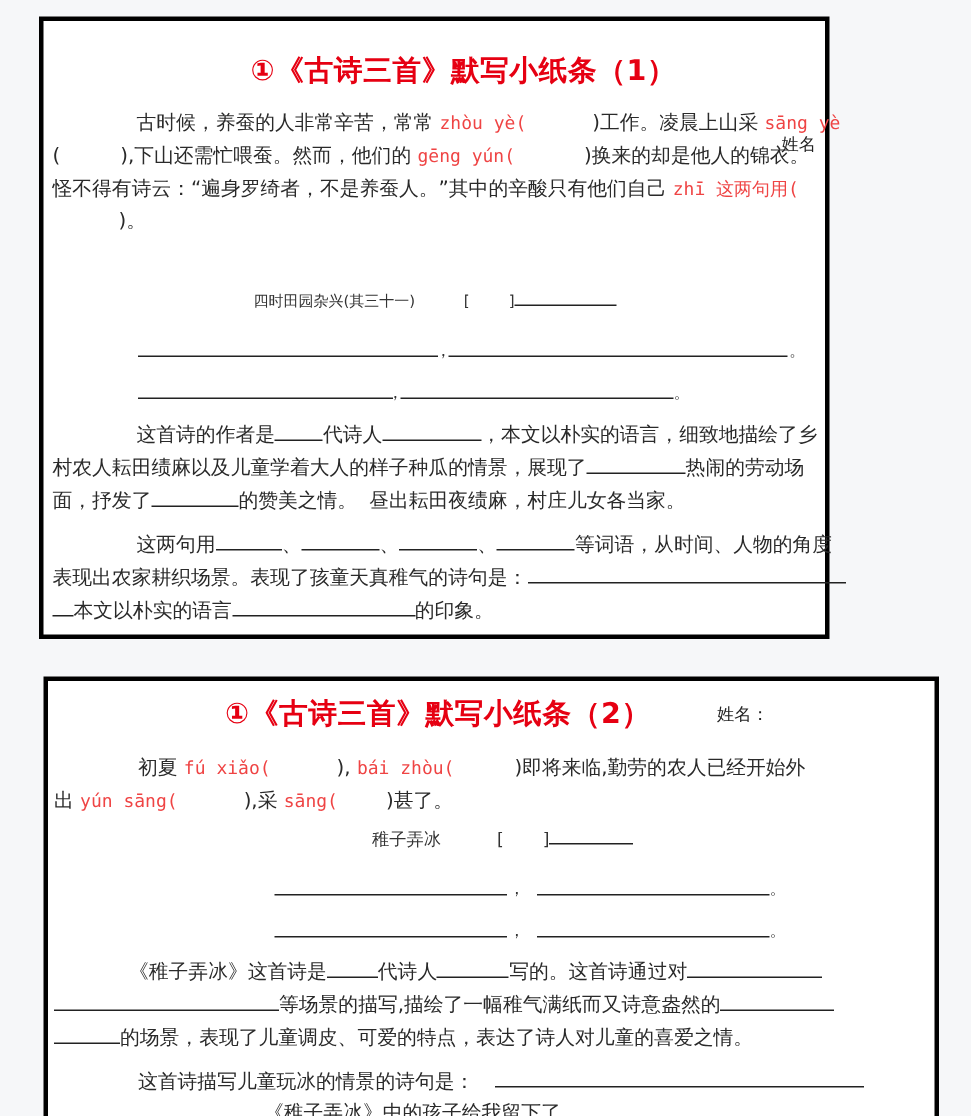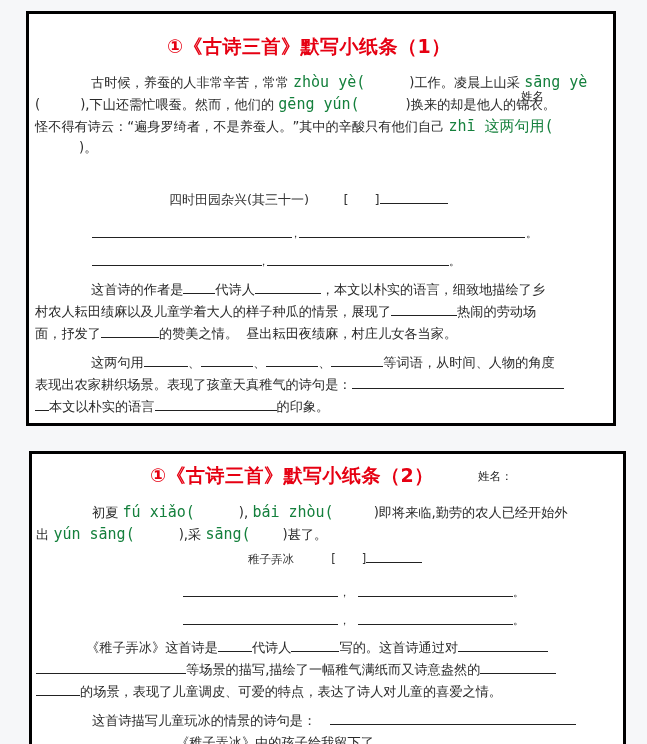--- a/index.html
+++ b/index.html
@@ -9,21 +9,21 @@
     font-family: "DejaVu Sans", "Liberation Sans", sans-serif;
     color: #222;
     position: relative;
   }
   .card {
     position: absolute;
     background: #fff;
     border: 3px solid #000;
     box-sizing: border-box;
   }
-  #card1 { left: 26px; top: 11px; width: 590px; height: 415px; }
+  #card1 { left: 26px; top: 11px; width: 527px; height: 415px; }
   #card2 { left: 29px; top: 451px; width: 597px; height: 310px; }
   .title {
     position: absolute;
     color: #e60012;
     font-weight: bold;
     font-size: 19px;
     letter-spacing: 0.5px;
     white-space: nowrap;
   }
   .name-label {
@@ -32,40 +32,40 @@
     color: #222;
     white-space: nowrap;
   }
   .para {
     position: absolute;
     font-size: 13.2px;
     line-height: 22px;
     color: #2a2a2a;
     white-space: nowrap;
   }
-  .py { font-family: "DejaVu Sans Mono", "Liberation Mono", monospace; font-size: 15px; color: #15803d; }
+  .py { font-family: "DejaVu Sans Mono", "Liberation Mono", monospace; font-size: 12px; color: #ef4444; }
   .blank {
     display: inline-block;
     border-bottom: 1px solid #222;
     height: 14px;
     vertical-align: baseline;
   }
   .line {
     position: absolute;
     border-bottom: 1.2px solid #222;
     height: 0;
   }
   .punct {
     position: absolute;
     font-size: 11px;
     color: #333;
   }
   .center-text {
     position: absolute;
-    font-size: 13px;
+    font-size: 10px;
     color: #333;
     white-space: nowrap;
   }
 </style>
 </head>
 <body>
 
 <div class="card" id="card1">
 
   <div class="title" style="left:138px; top:20px;">①《古诗三首》默写小纸条（1）</div>

